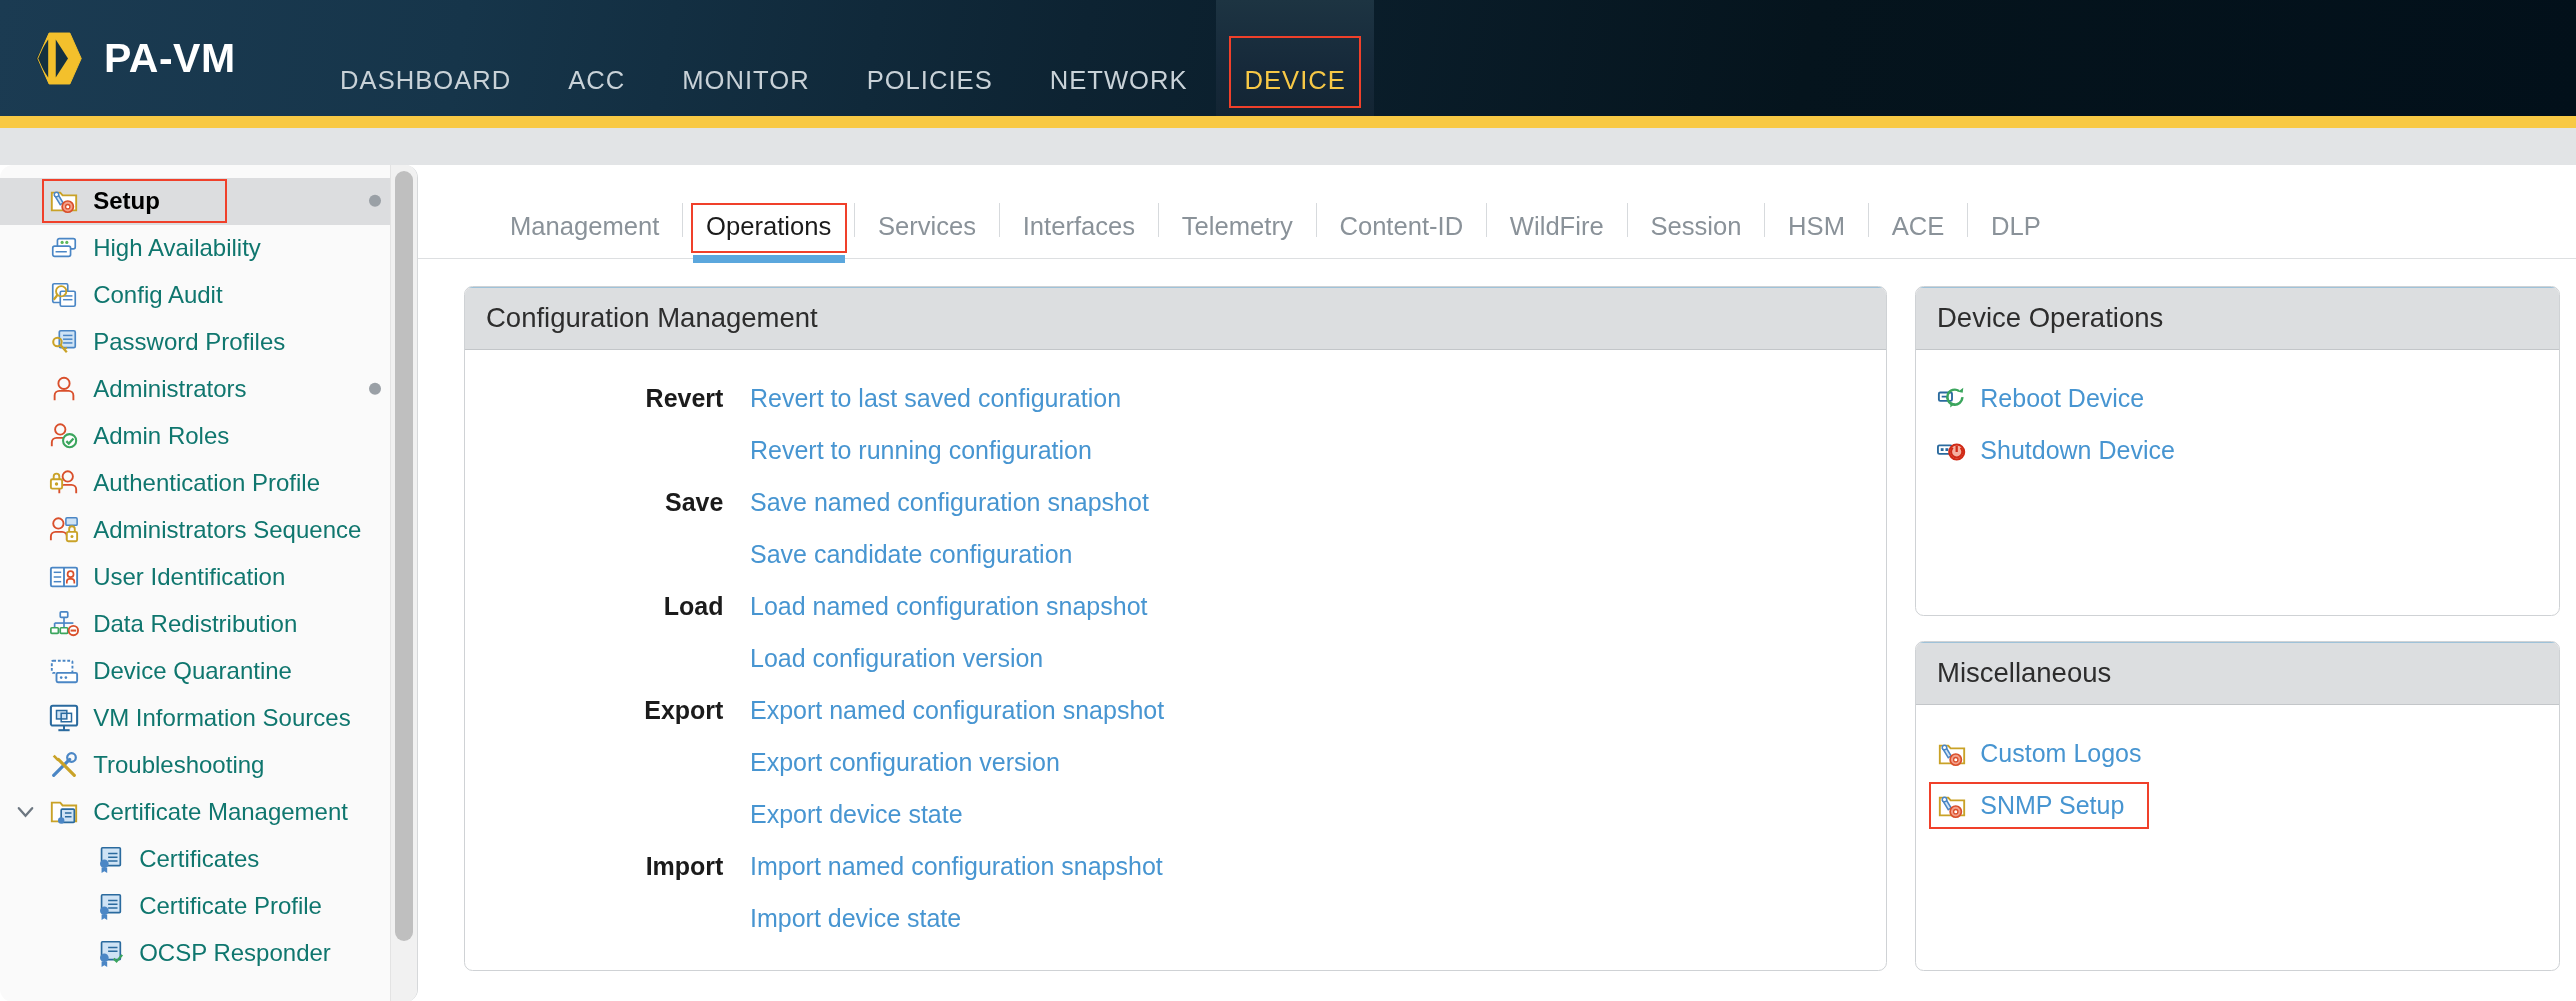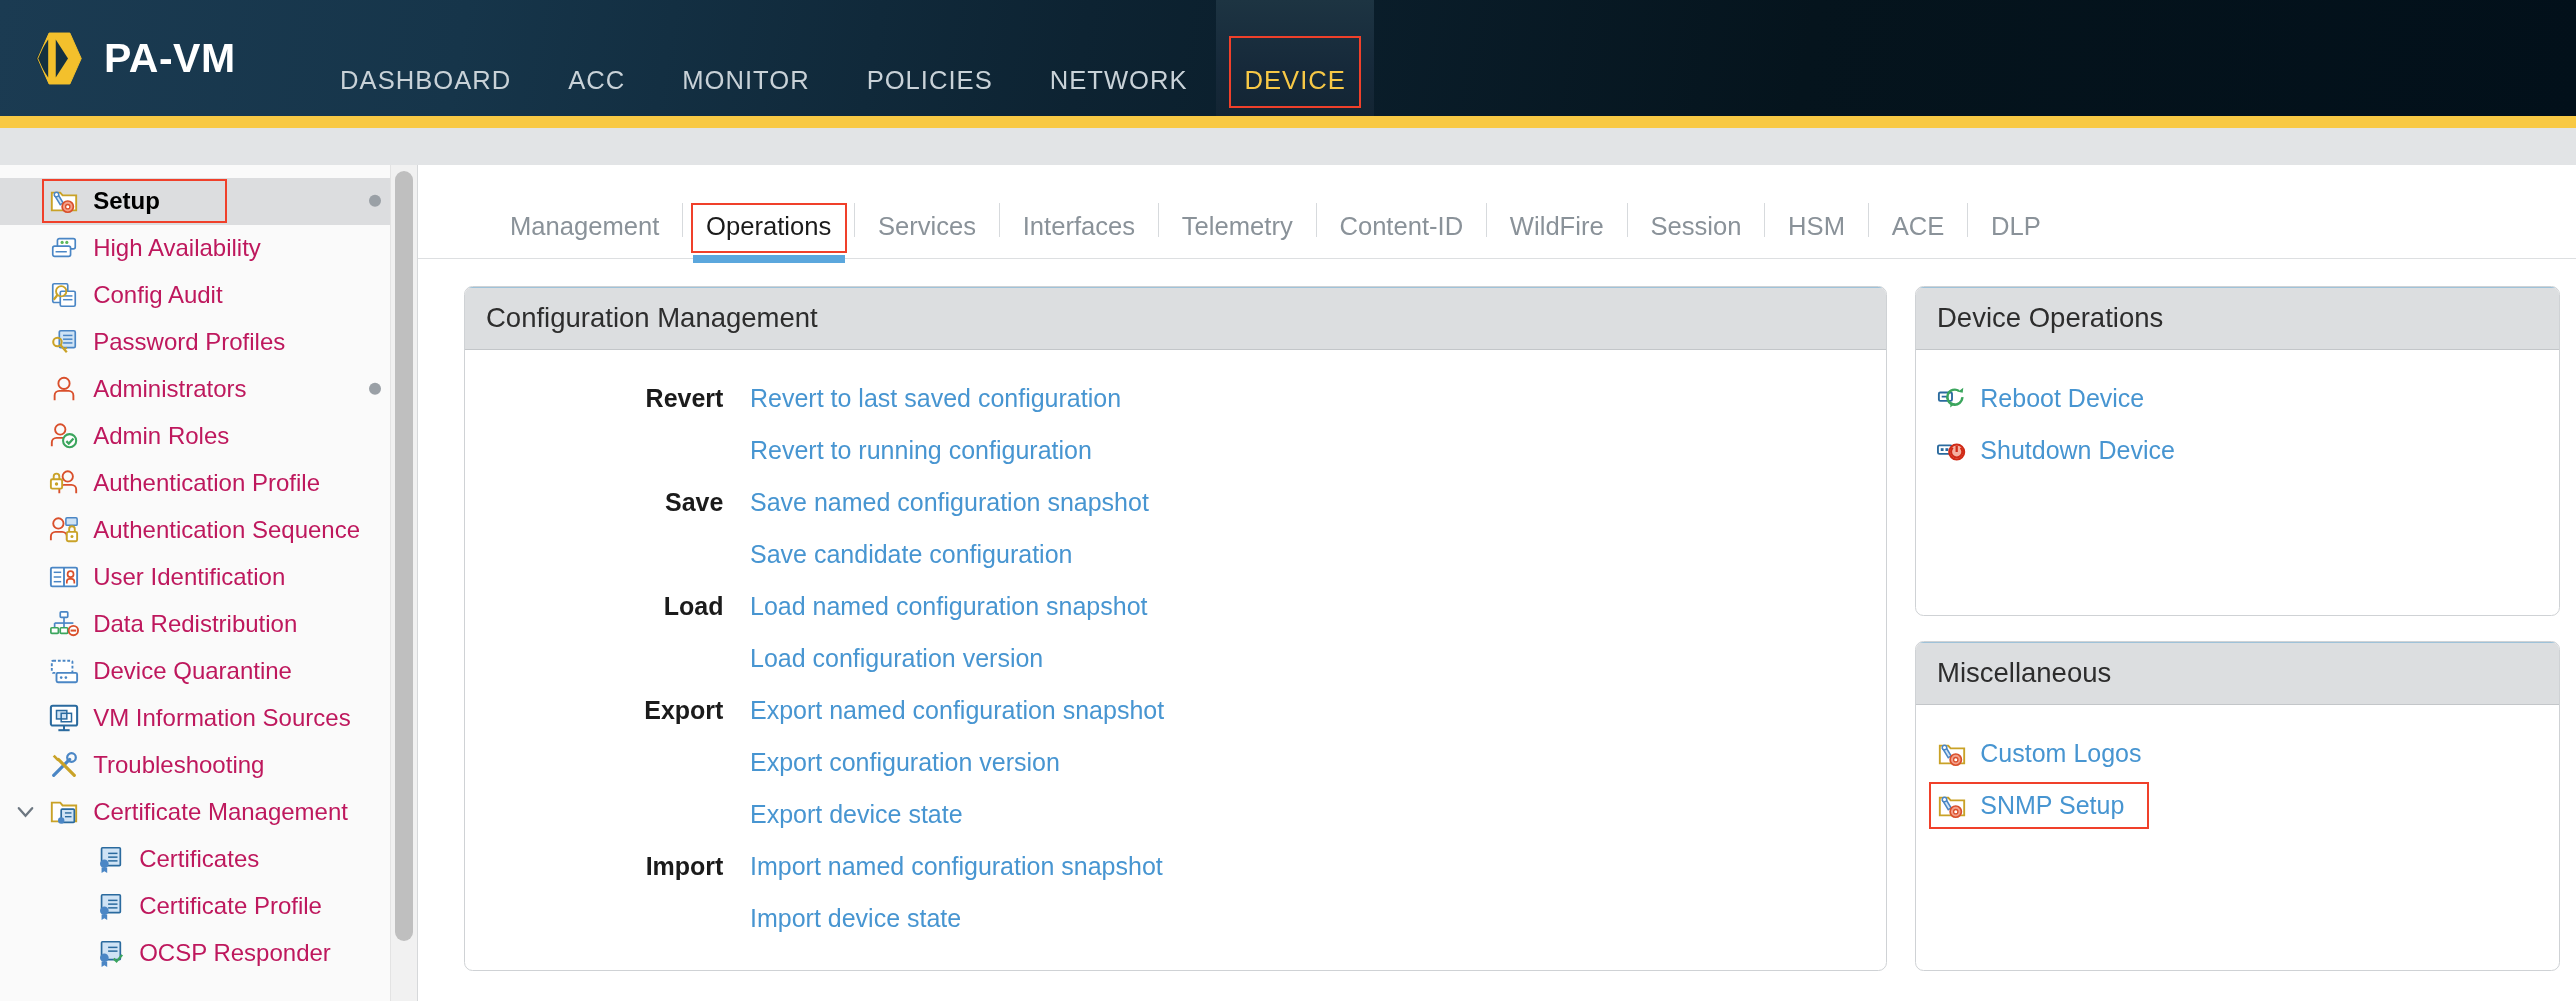--- a/index.html
+++ b/index.html
@@ -90,30 +90,31 @@
   }
 
   
   .sidebar {
     width: 417px;
     flex: 0 0 417px;
     background: #fafafa;
     border-right: 0.9px solid #d6d8da;
     position: relative;
     overflow: hidden;
+    border-radius: 13px;
   }
   .side-list { padding-top: 12.3px; }
   .side-item {
     display: flex;
     align-items: center;
     height: 47px;
     padding-left: 49px;
     position: relative;
     font-size: 24px;
-    color: #be185d;
+    color: #0f766e;
     white-space: nowrap;
   }
   .side-item.sub { padding-left: 95px; }
   .side-item.selected {
     background: #dcdddf;
     font-weight: bold;
     color: #000000;
   }
   .side-icon {
     width: 30px; height: 30px;
@@ -429,21 +430,21 @@
 
       <div class="side-item">
         <svg class="side-icon" viewBox="0 0 32 32">
           <circle cx="10" cy="9" r="5.5" fill="none" stroke="#d94f2b" stroke-width="2"></circle>
           <path d="M2 27 v-4 a5 5 0 0 1 5-5 h7 a5 5 0 0 1 5 5 v4" fill="none" stroke="#d94f2b" stroke-width="2"></path>
           <rect x="18" y="3" width="12" height="8" rx="1.2" fill="#cfe3f5" stroke="#4a86c5" stroke-width="1.6"></rect>
           <rect x="19" y="18" width="11" height="10" rx="1.5" fill="#fff" stroke="#c9a227" stroke-width="2"></rect>
           <path d="M21.5 18 v-3 a3 3 0 0 1 6 0 v3" fill="none" stroke="#c9a227" stroke-width="2"></path>
           <circle cx="24.5" cy="23" r="1.6" fill="#c9a227"></circle>
         </svg>
-        <span>Authentication Sequence</span>
+        <span>Administrators Sequence</span>
       </div>
 
       <div class="side-item">
         <svg class="side-icon" viewBox="0 0 32 32">
           <rect x="2" y="6" width="28" height="20" rx="1.5" fill="#fff" stroke="#4a86c5" stroke-width="2"></rect>
           <line x1="16" y1="6" x2="16" y2="26" stroke="#4a86c5" stroke-width="2"></line>
           <line x1="5" y1="11" x2="13" y2="11" stroke="#4a86c5" stroke-width="1.6"></line>
           <line x1="5" y1="16" x2="13" y2="16" stroke="#4a86c5" stroke-width="1.6"></line>
           <line x1="5" y1="21" x2="13" y2="21" stroke="#4a86c5" stroke-width="1.6"></line>
           <circle cx="23" cy="13" r="3.2" fill="none" stroke="#d94f2b" stroke-width="1.8"></circle>

